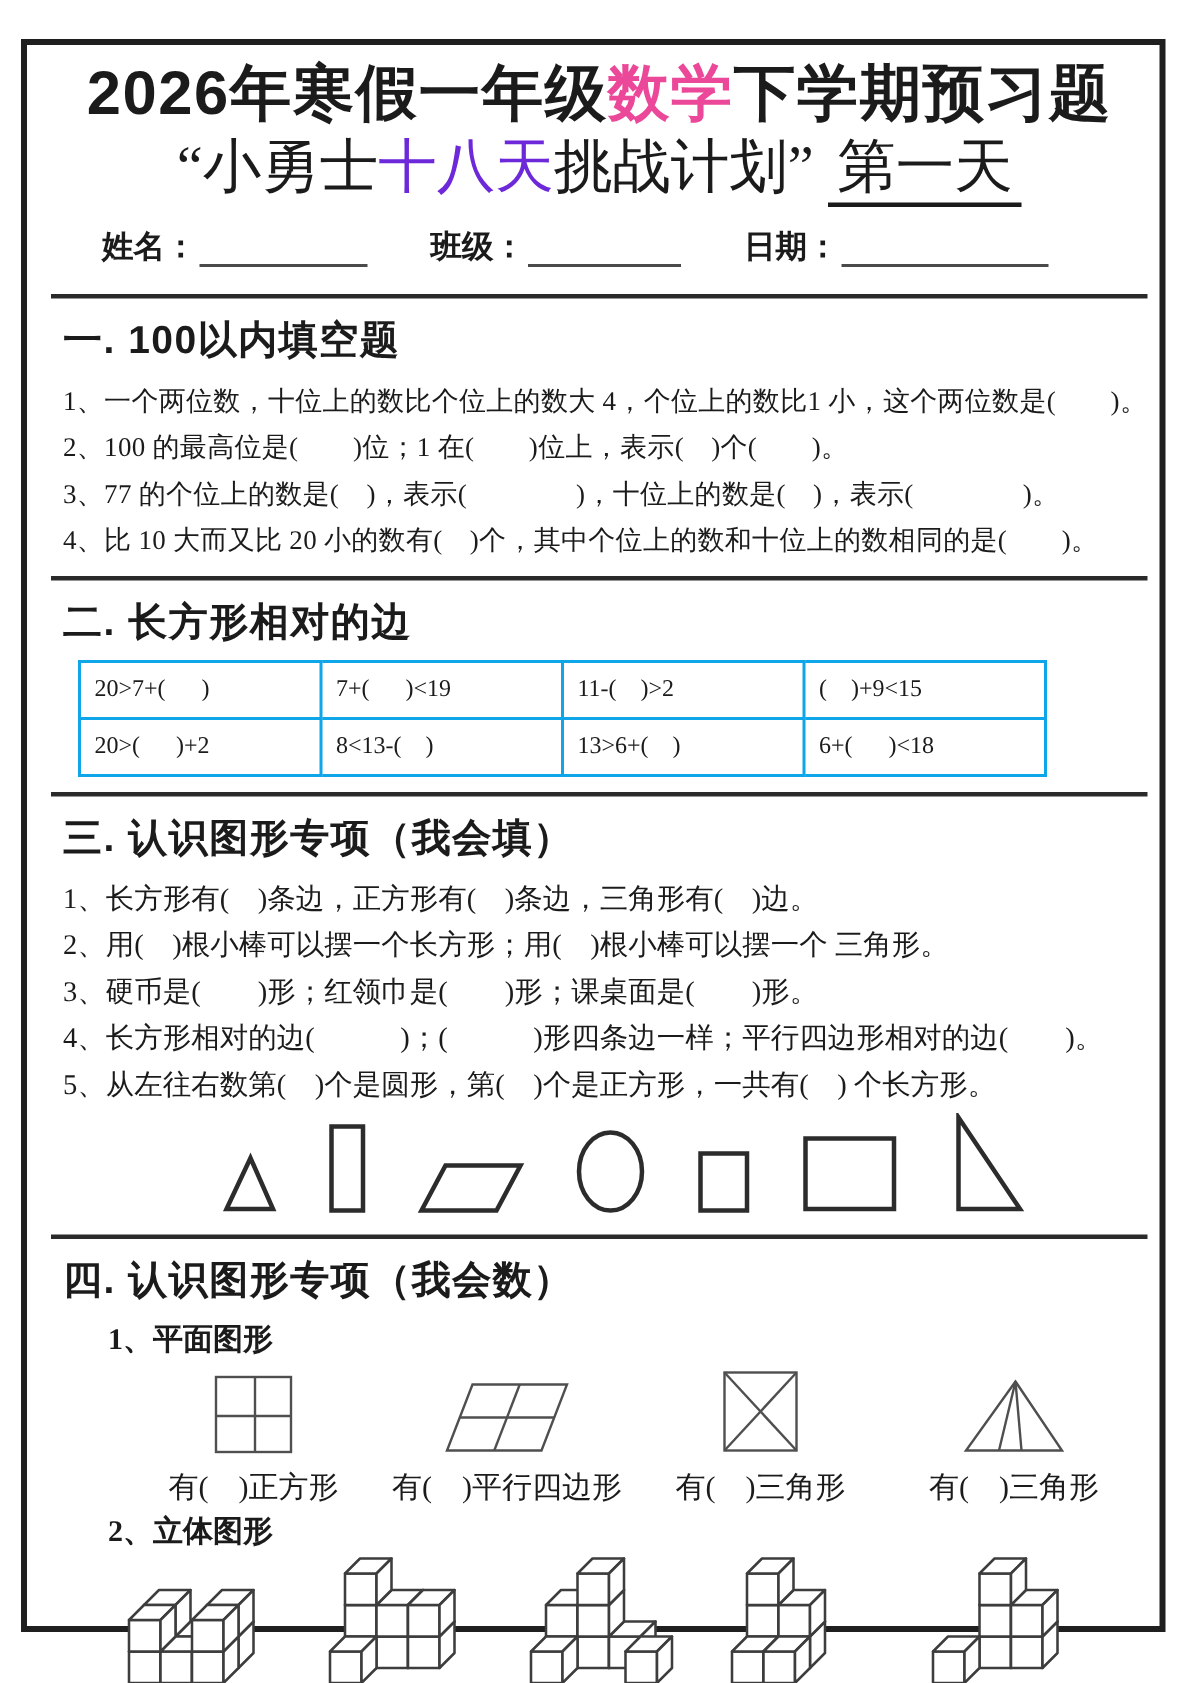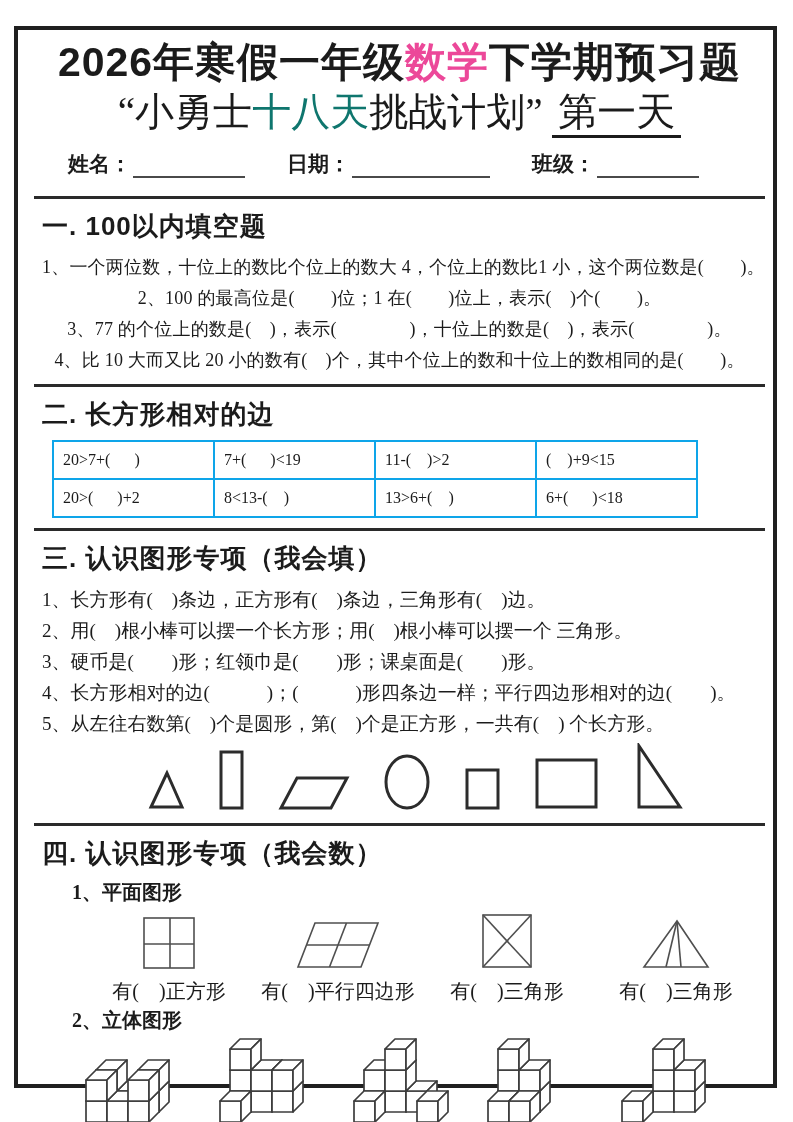--- a/index.html
+++ b/index.html
@@ -7,34 +7,34 @@
        font-family:"Liberation Serif","DejaVu Serif",serif;}
   .sheet{margin:26px 16px 0 14px;border:4px solid #1f1f1f;height:1062px;
          padding:8px 16px 10px 24px;box-sizing:border-box;background:#fff;}
 
   
   .title{text-align:center;font-family:"Liberation Sans","DejaVu Sans",sans-serif;
          font-weight:800;font-size:41px;line-height:1.18;letter-spacing:1px;}
   .subtitle{text-align:center;font-size:39px;line-height:1.22;margin-top:2px;
             font-family:"Liberation Serif","DejaVu Serif",serif;}
   .green{color:#ec4899;}
-  .red{color:#0f766e;}
+  .red{color:#6d28d9;}
   .day{border-bottom:3px solid #1b1b1b;padding:0 6px 2px 6px;}
   .info{display:flex;justify-content:space-between;
         padding:14px 58px 10px 26px;font-size:21px;font-weight:700;
         font-family:"Liberation Sans","DejaVu Sans",sans-serif;}
   .blank{display:inline-block;border-bottom:2px solid #4a4a4a;height:20px;
          vertical-align:bottom;margin-left:2px;}
   .b1{width:112px;}.b2{width:102px;}.b3{width:138px;}
 
   .sep{border:none;border-top:3px solid #2a2a2a;margin:8px -8px;}
 
   h3.sec{font-family:"Liberation Sans","DejaVu Sans",sans-serif;font-weight:800;
          font-size:26px;margin:10px 0 8px 0;letter-spacing:1px;}
-  .item{font-size:18px;line-height:31px;white-space:nowrap;letter-spacing:.2px;text-align:center;}
+  .item{font-size:18px;line-height:31px;white-space:nowrap;letter-spacing:.2px;}
   .item3{font-size:19px;line-height:31px;white-space:nowrap;}
 
   table.fill{border-collapse:collapse;margin:6px 0 10px 10px;}
   table.fill td{border:2px solid #0ea5e9;width:146px;height:36px;font-size:16px;
                 padding:0 4px 0 9px;white-space:pre;
                 font-family:"Liberation Serif","DejaVu Serif",serif;}
 
   .shape-row{display:flex;align-items:flex-end;gap:32px;height:70px;
              margin:6px 0 8px 104px;}
   .sh{fill:none;stroke:#2c2c2c;stroke-width:3;}
@@ -55,22 +55,22 @@
 <body>
 
 <div class="sheet">
 
   <div class="title"><span>2026年寒假一年级</span><span class="green">数学</span><span>下学期预习题</span></div>
 
   <div class="subtitle"><span>“小勇士</span><span class="red">十八天</span><span>挑战计划”</span> <span class="day">第一天</span></div>
 
   <div class="info">
     <span><span>姓名：</span><span class="blank b1"></span></span>
+    <span><span>班级：</span><span class="blank b2"></span></span>
     <span><span>日期：</span><span class="blank b3"></span></span>
-    <span><span>班级：</span><span class="blank b2"></span></span>
   </div>
 
   <hr class="sep">
 
   <h3 class="sec">一. 100以内填空题</h3>
   <div id="s1-items">
       <div class="item">1、一个两位数，十位上的数比个位上的数大 4，个位上的数比1 小，这个两位数是(　　)。</div>
       <div class="item">2、100 的最高位是(　　)位；1 在(　　)位上，表示(　)个(　　)。</div>
       <div class="item">3、77 的个位上的数是(　)，表示(　　　　)，十位上的数是(　)，表示(　　　　)。</div>
       <div class="item">4、比 10 大而又比 20 小的数有(　)个，其中个位上的数和十位上的数相同的是(　　)。</div>

